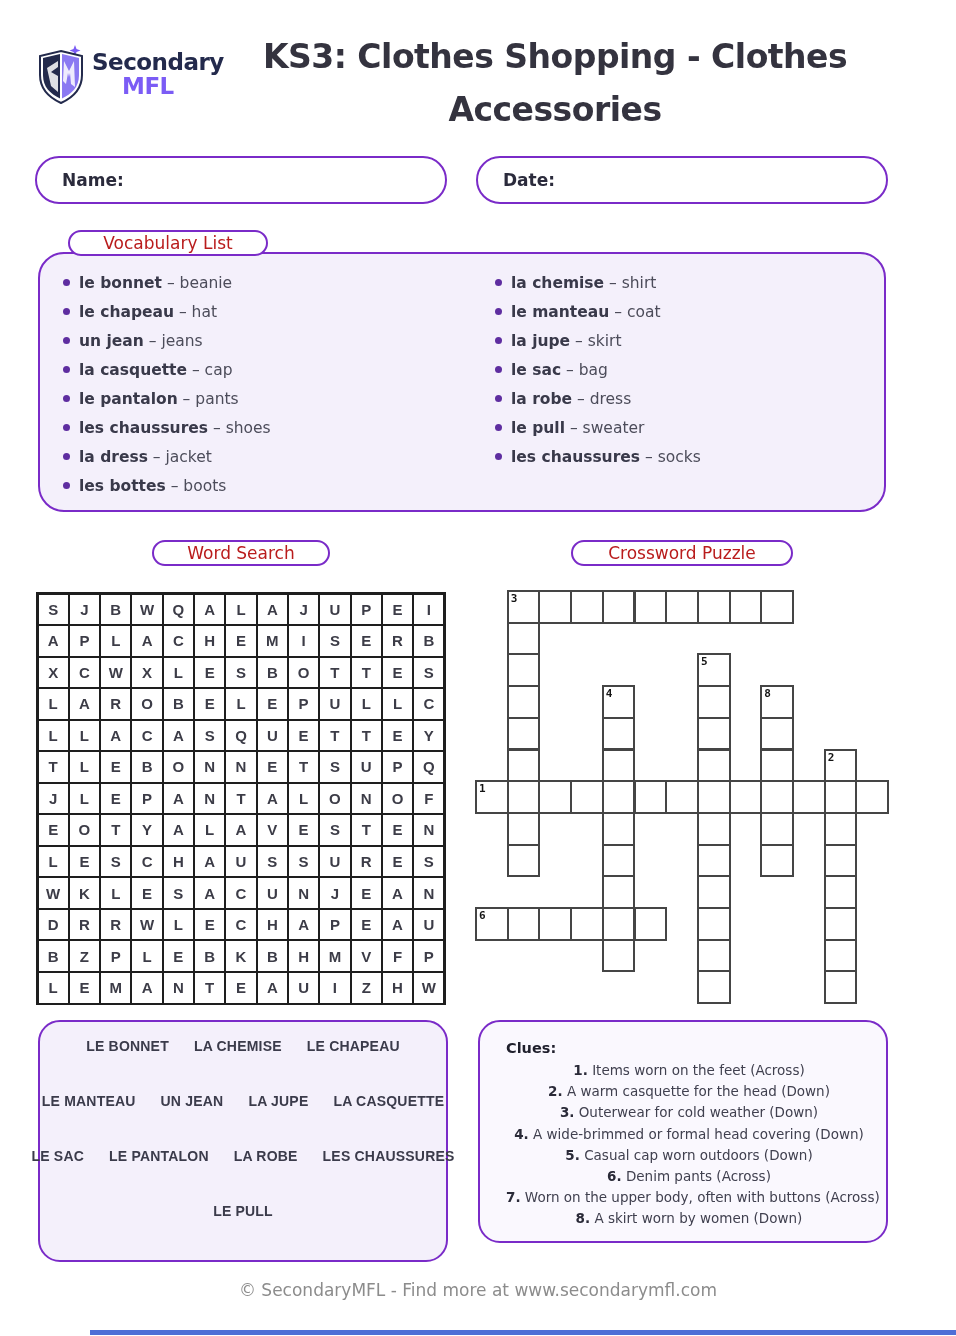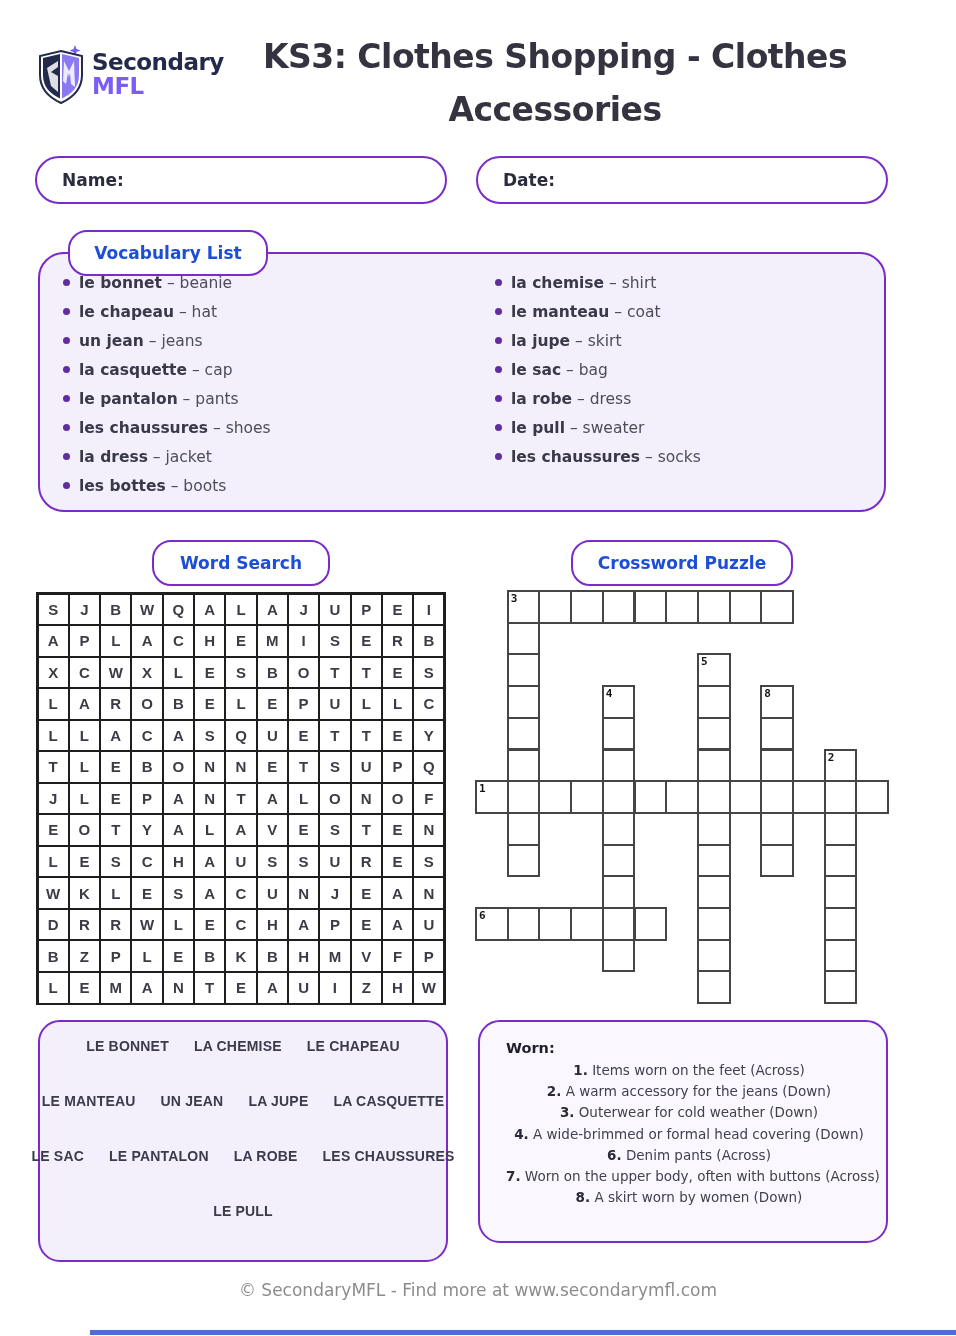--- a/index.html
+++ b/index.html
@@ -10,34 +10,34 @@
   *{margin:0;padding:0;box-sizing:border-box;}
   html,body{background:#ffffff;}
   .page{position:relative;width:956px;height:1336px;background:#ffffff;overflow:hidden;
         font-family:"DejaVu Sans","Liberation Sans",sans-serif;}
 
   
   .logo{position:absolute;left:36px;top:42px;display:flex;align-items:center;}
   .logo svg{width:50px;height:64px;}
   .logo-text{margin-left:6px;line-height:1;}
   .logo-top{display:block;font-size:23px;font-weight:bold;color:var(--navy);letter-spacing:-0.5px;}
-  .logo-bottom{display:block;font-size:23px;font-weight:bold;color:var(--brand-purple);letter-spacing:-0.5px;margin-top:1px;}
+  .logo-bottom{display:block;font-size:23px;font-weight:bold;color:var(--brand-purple);letter-spacing:-0.5px;margin-top:1px;margin-left:30px;}
   h1.title{position:absolute;left:200px;top:30px;width:710px;text-align:center;
            font-size:33px;line-height:53px;font-weight:bold;color:var(--ink);letter-spacing:-0.5px;}
 
   
   .field{position:absolute;top:156px;height:48px;width:412px;border:2.5px solid var(--accent);
          border-radius:24px;background:#fff;display:flex;align-items:center;padding-left:25px;}
   .field span{font-size:17px;font-weight:bold;color:#2b2b3c;}
   .name-box{left:35px;text-align:center;} .date-box{left:476px;}
 
   
-  .pill{position:absolute;height:46px;border:2.5px solid var(--accent);border-radius:19px;
+  .pill{position:absolute;height:26px;border:2.5px solid var(--accent);border-radius:19px;
         background:#fff;display:flex;align-items:center;justify-content:center;
-        font-size:17px;font-weight:bold;color:#1d4ed8;z-index:3;}
+        font-size:17px;font-weight:normal;color:#b91c1c;z-index:3;}
   .pill-vocab{left:68px;top:230px;width:200px;}
   .pill-ws{left:152px;top:540px;width:178px;}
   .pill-cw{left:571px;top:540px;width:222px;}
 
   
   .box{position:absolute;background:var(--lavender);border:2.5px solid var(--accent);border-radius:26px;}
   .vocab-box{left:38px;top:252px;width:848px;height:260px;}
   .wb-box{left:38px;top:1020px;width:410px;height:242px;border-radius:22px;}
   .clues-box{left:478px;top:1020px;width:410px;height:223px;border-radius:22px;background:#faf8fe;}
 
@@ -454,26 +454,27 @@
           <span class="wb-word">LES CHAUSSURES</span>
         </div>
         <div class="wb-row">
           <span class="wb-word">LE PULL</span>
         </div>
       </div>
   </div>
 
   <div class="box clues-box">
     <div class="clues-inner">
-      <div class="clues-title">Worn:</div>
+      <div class="clues-title">Clues:</div>
       <div id="clues-list">
           <div class="clue-item"><b>1.</b><span> Items worn on the feet (Across)</span></div>
-          <div class="clue-item"><b>2.</b><span> A warm accessory for the jeans (Down)</span></div>
+          <div class="clue-item"><b>2.</b><span> A warm casquette for the head (Down)</span></div>
           <div class="clue-item"><b>3.</b><span> Outerwear for cold weather (Down)</span></div>
           <div class="clue-item"><b>4.</b><span> A wide-brimmed or formal head covering (Down)</span></div>
+          <div class="clue-item"><b>5.</b><span> Casual cap worn outdoors (Down)</span></div>
           <div class="clue-item"><b>6.</b><span> Denim pants (Across)</span></div>
           <div class="clue-item"><b>7.</b><span> Worn on the upper body, often with buttons (Across)</span></div>
           <div class="clue-item"><b>8.</b><span> A skirt worn by women (Down)</span></div>
         </div>
     </div>
   </div>
 
   <div class="footer">© SecondaryMFL - Find more at www.secondarymfl.com</div>
   <div class="bottom-bar"></div>
 </div>

